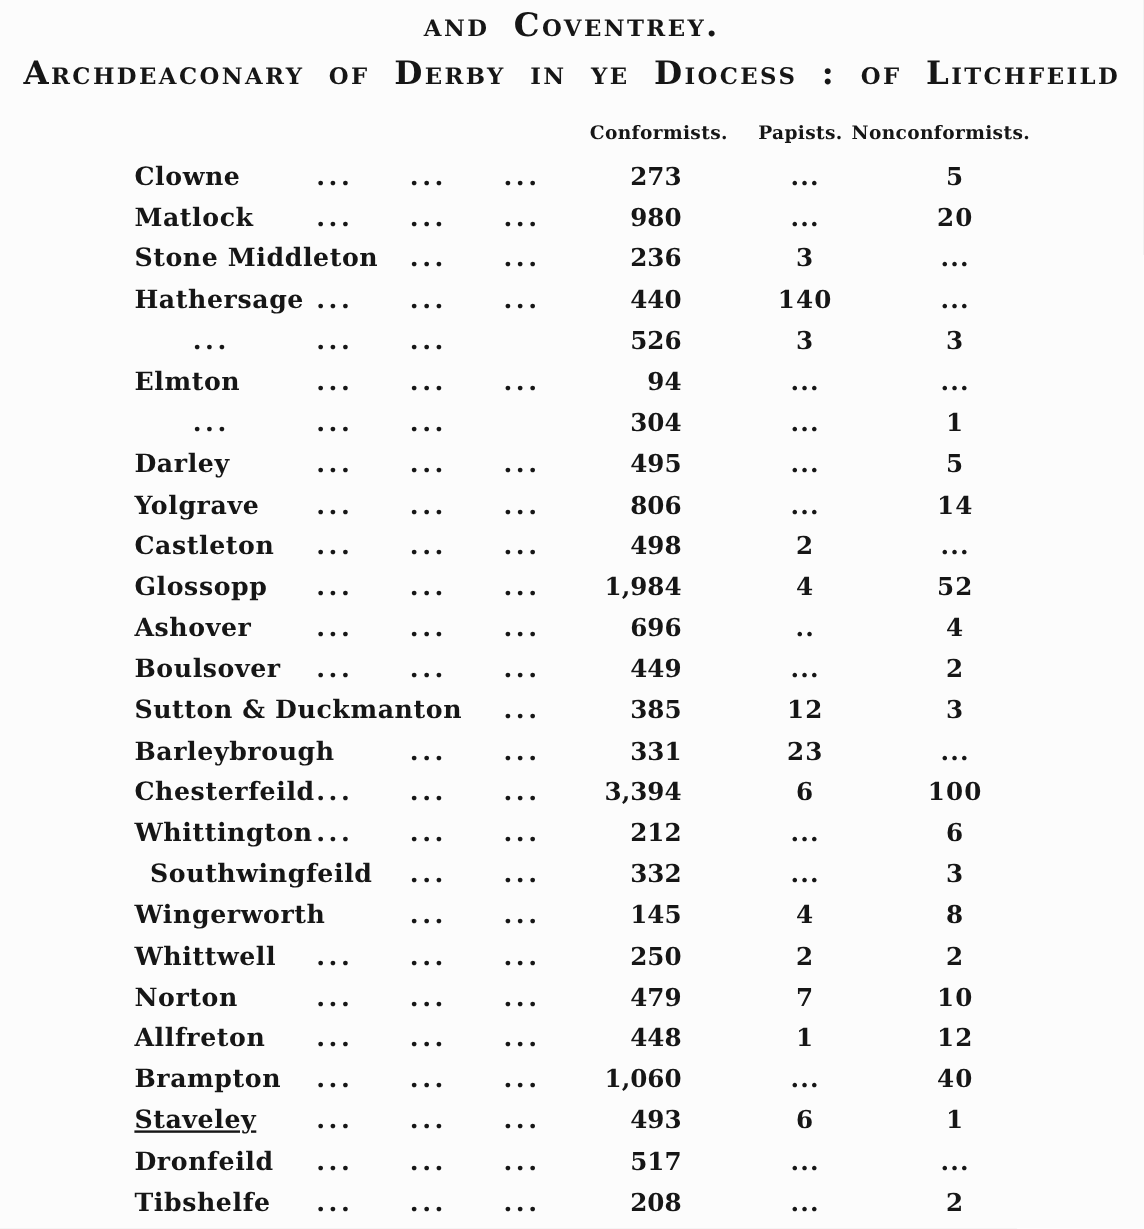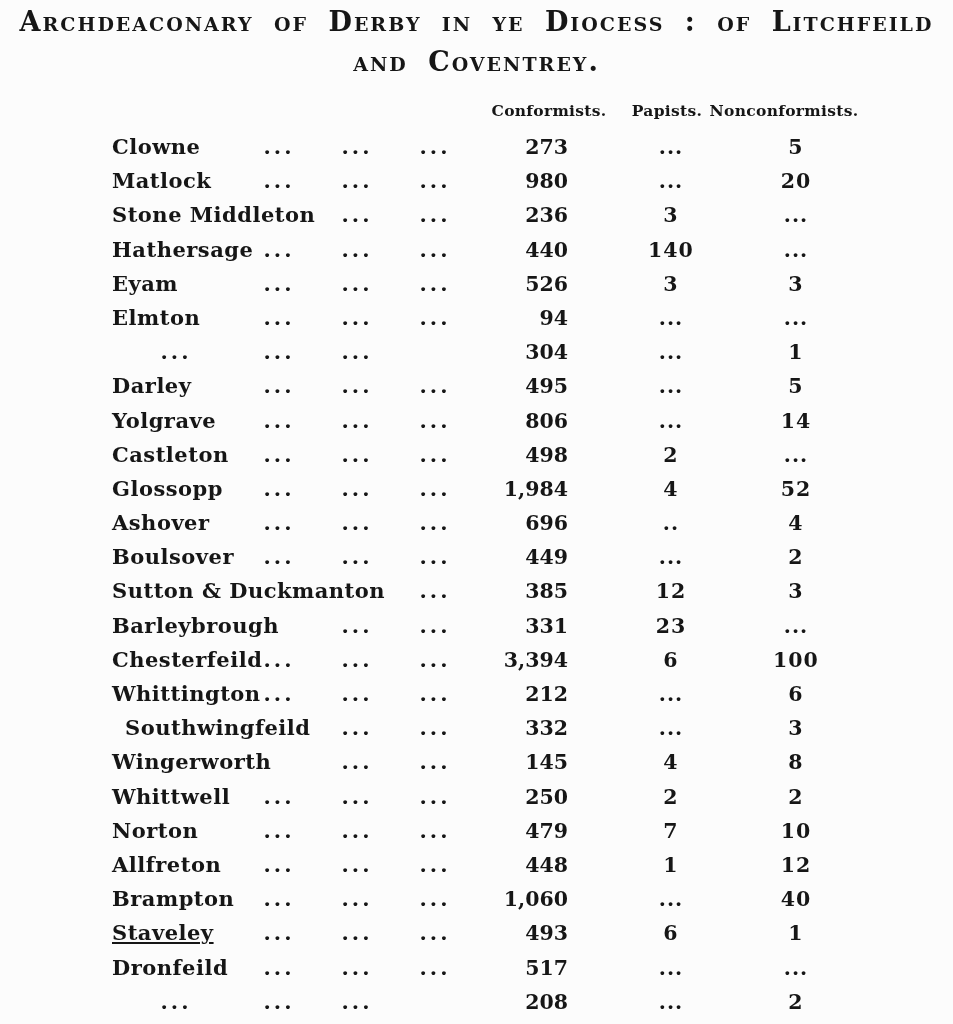--- a/index.html
+++ b/index.html
@@ -81,22 +81,22 @@
   .cell.conf { grid-column: 5; text-align: right; padding-right: 8px; }
   .cell.pap  { grid-column: 6; text-align: center; letter-spacing: 1px; }
   .cell.non  { grid-column: 7; text-align: center; letter-spacing: 1px; }
 </style>
 </head>
 <body>
 
 <div class="page">
 
   <div class="title-block">
+    <div class="title-line">and Coventrey.</div>
     <div class="title-line">Archdeaconary of Derby in ye Diocess : of Litchfeild</div>
-    <div class="title-line">and Coventrey.</div>
   </div>
 
   <div class="col-headers">
     <span class="col-header h-conf">Conformists.</span>
     <span class="col-header h-pap">Papists.</span>
     <span class="col-header h-non">Nonconformists.</span>
   </div>
 
   <div class="table-body">
       <div class="row">
@@ -129,21 +129,20 @@
       <div class="row">
       <span class="cell name" style="grid-column: 1 / span 1;">Hathersage</span>
       <span class="cell dots">...</span>
       <span class="cell dots">...</span>
       <span class="cell dots">...</span>
       <span class="cell num conf">440</span>
       <span class="cell num pap">140</span>
       <span class="cell num non">...</span>
     </div>
       <div class="row">
-      <span class="cell name" style="grid-column: 1 / span 1;">Eyam</span>
       <span class="cell dots">...</span>
       <span class="cell dots">...</span>
       <span class="cell dots">...</span>
       <span class="cell num conf">526</span>
       <span class="cell num pap">3</span>
       <span class="cell num non">3</span>
     </div>
       <div class="row">
       <span class="cell name" style="grid-column: 1 / span 1;">Elmton</span>
       <span class="cell dots">...</span>
@@ -316,20 +315,21 @@
       <div class="row">
       <span class="cell name" style="grid-column: 1 / span 1;">Dronfeild</span>
       <span class="cell dots">...</span>
       <span class="cell dots">...</span>
       <span class="cell dots">...</span>
       <span class="cell num conf">517</span>
       <span class="cell num pap">...</span>
       <span class="cell num non">...</span>
     </div>
       <div class="row">
+      <span class="cell name" style="grid-column: 1 / span 1;">Tibshelfe</span>
       <span class="cell dots">...</span>
       <span class="cell dots">...</span>
       <span class="cell dots">...</span>
       <span class="cell num conf">208</span>
       <span class="cell num pap">...</span>
       <span class="cell num non">2</span>
     </div>
     </div>
 
 </div>

